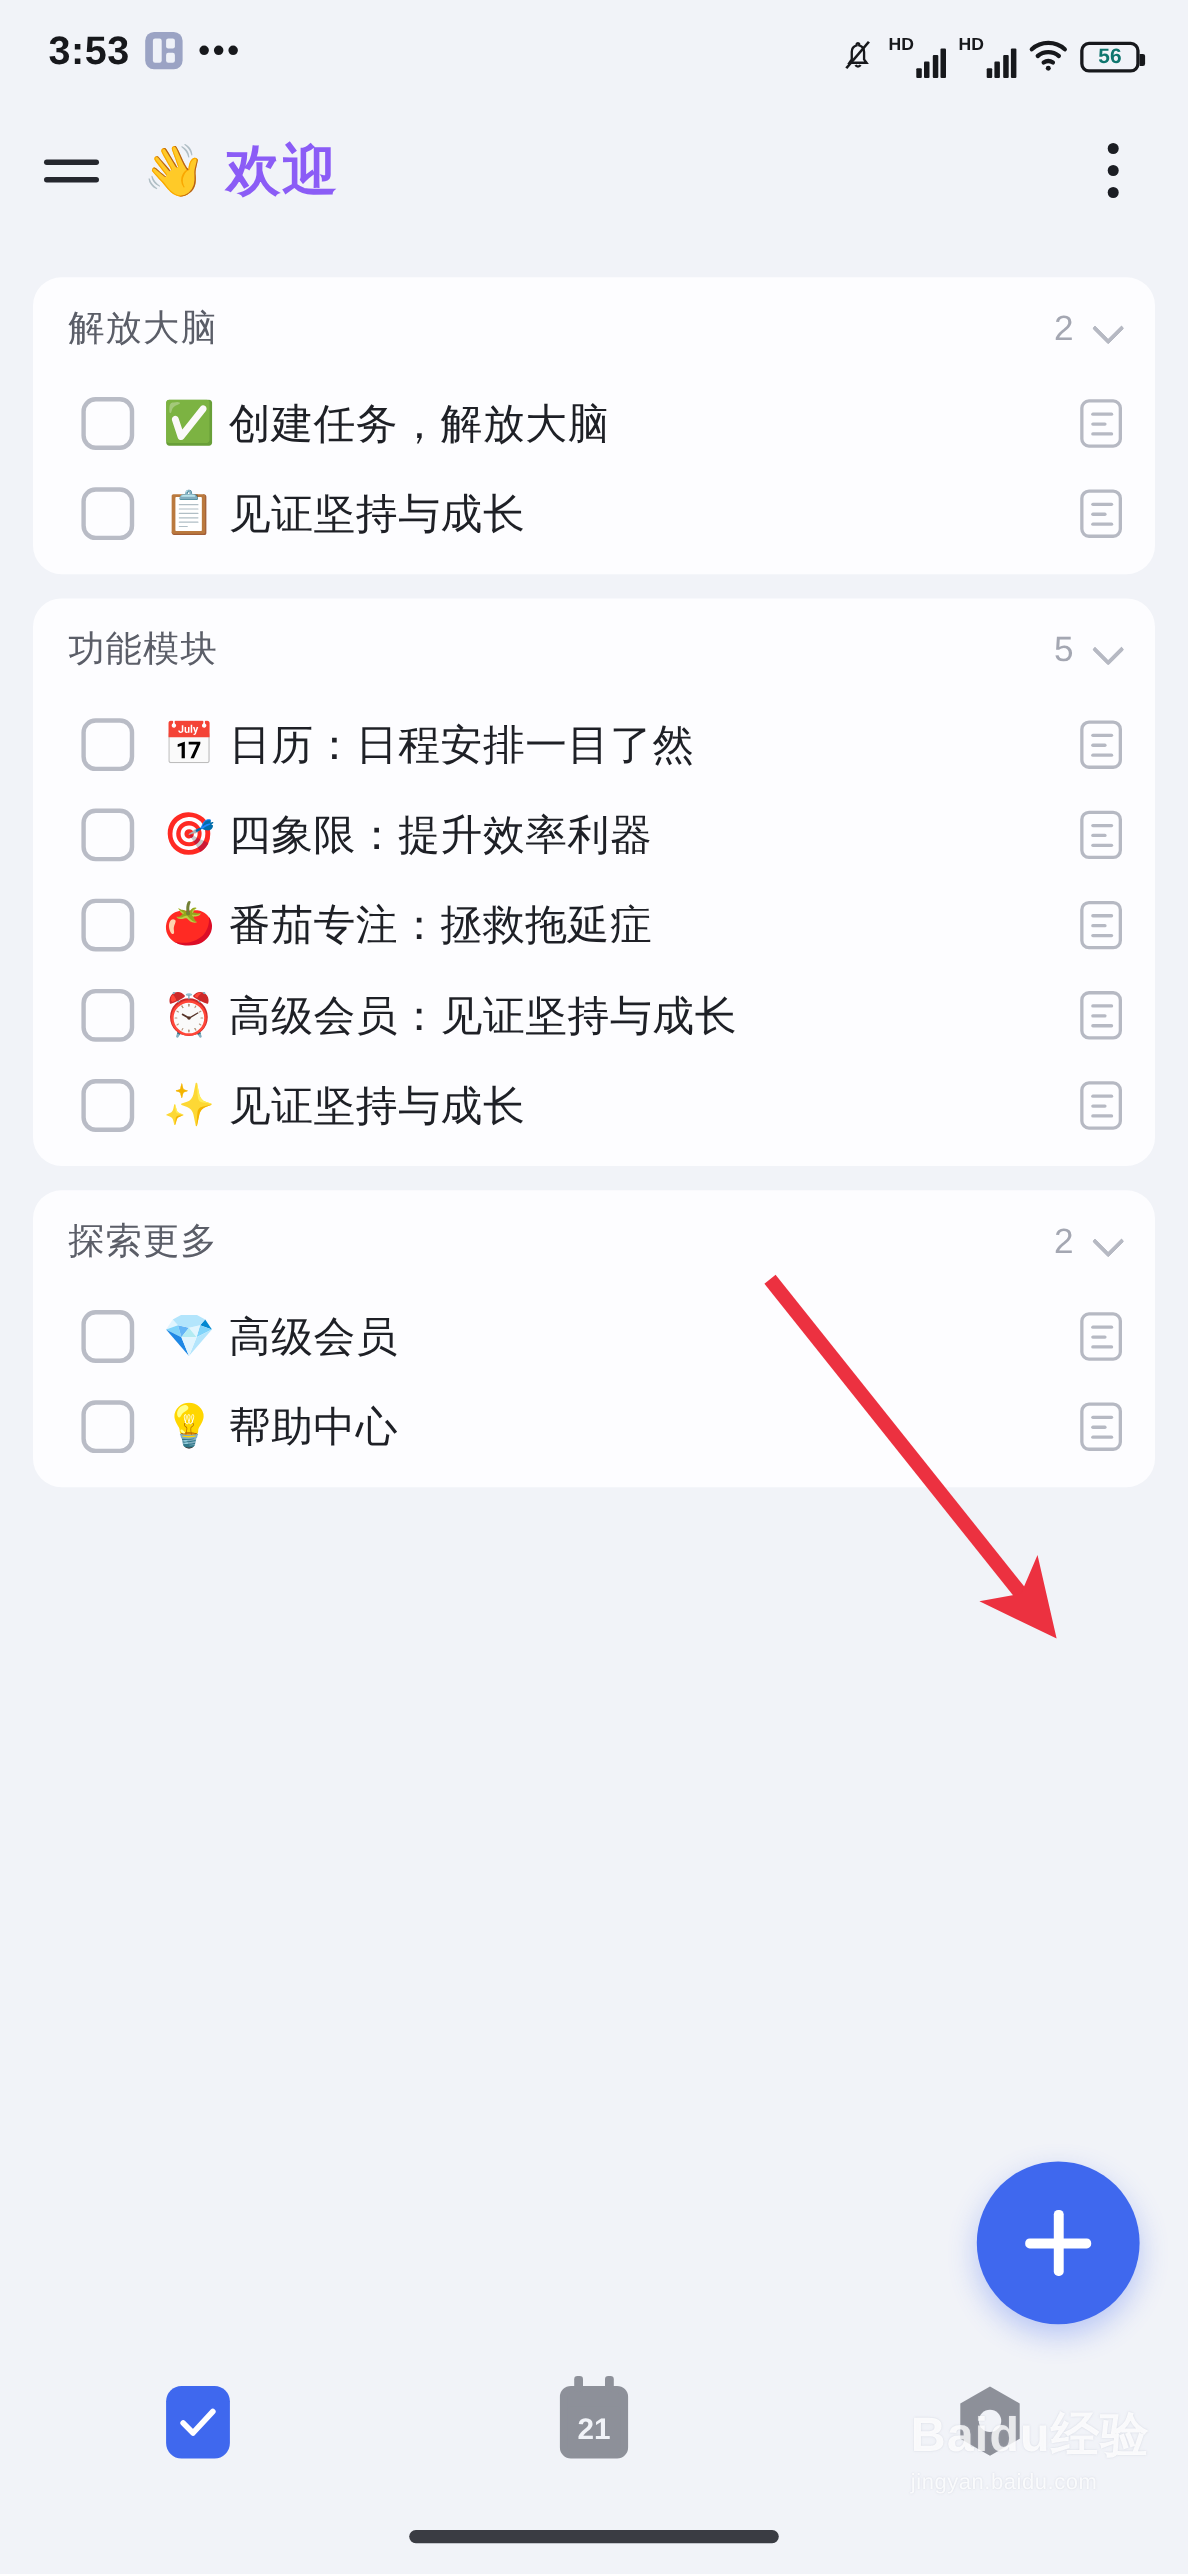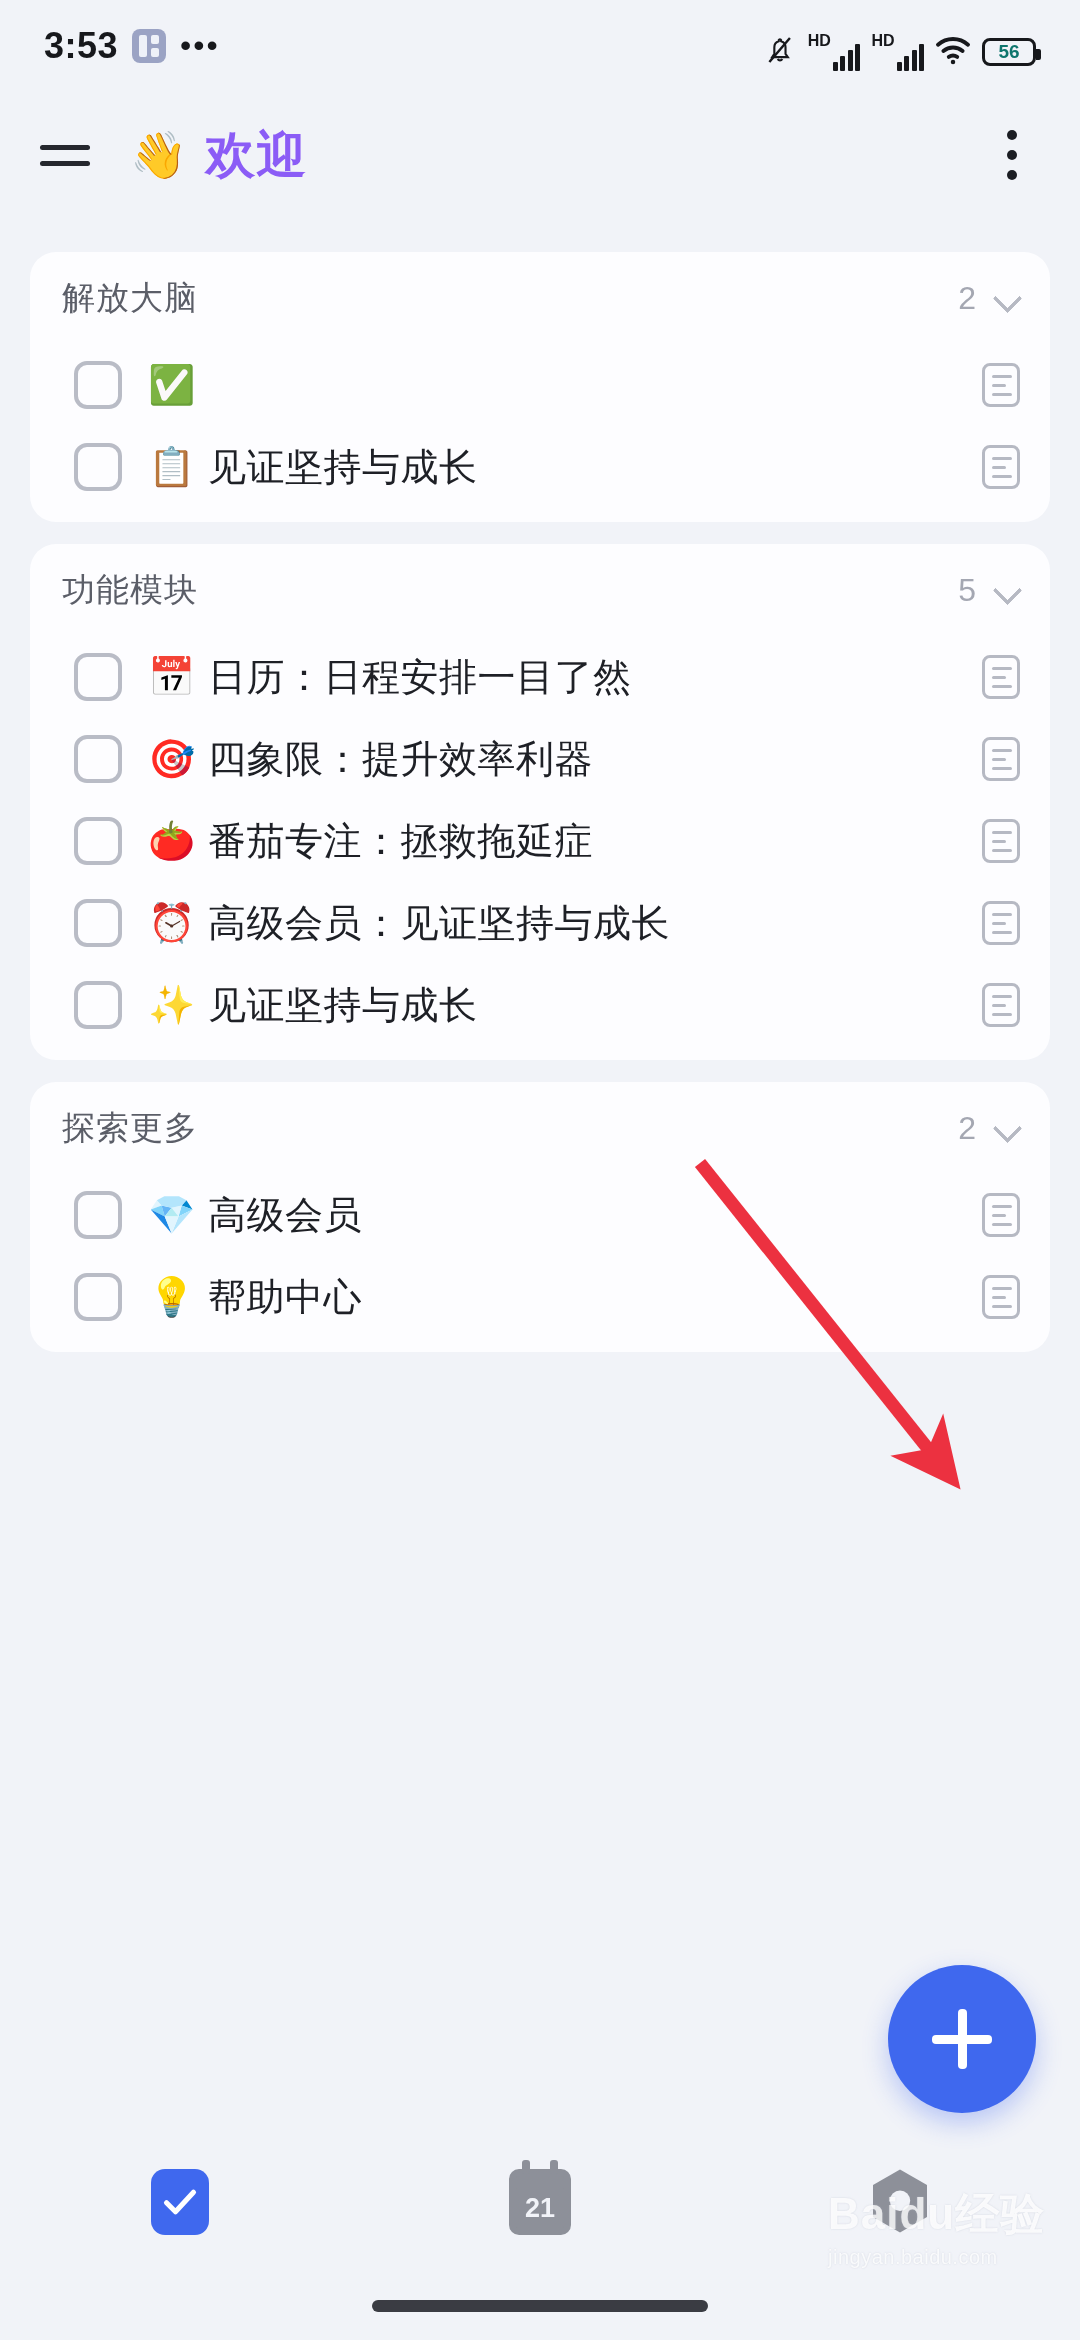--- a/index.html
+++ b/index.html
@@ -237,20 +237,21 @@
     <div class="sec-head">
       <span class="sec-title">解放大脑</span>
       <span class="sec-right">
         <span class="sec-count">2</span>
         <span class="chev"></span>
       </span>
     </div>
     <div class="task">
       <span class="cbox"></span>
       <span class="emoji">✅</span>
+      <span class="tasktext">创建任务，解放大脑</span>
       <span class="noteicon">
           <i></i>
           <i></i>
           <i></i>
         </span>
     </div>
     <div class="task">
       <span class="cbox"></span>
       <span class="emoji">📋</span>
       <span class="tasktext">见证坚持与成长</span>

